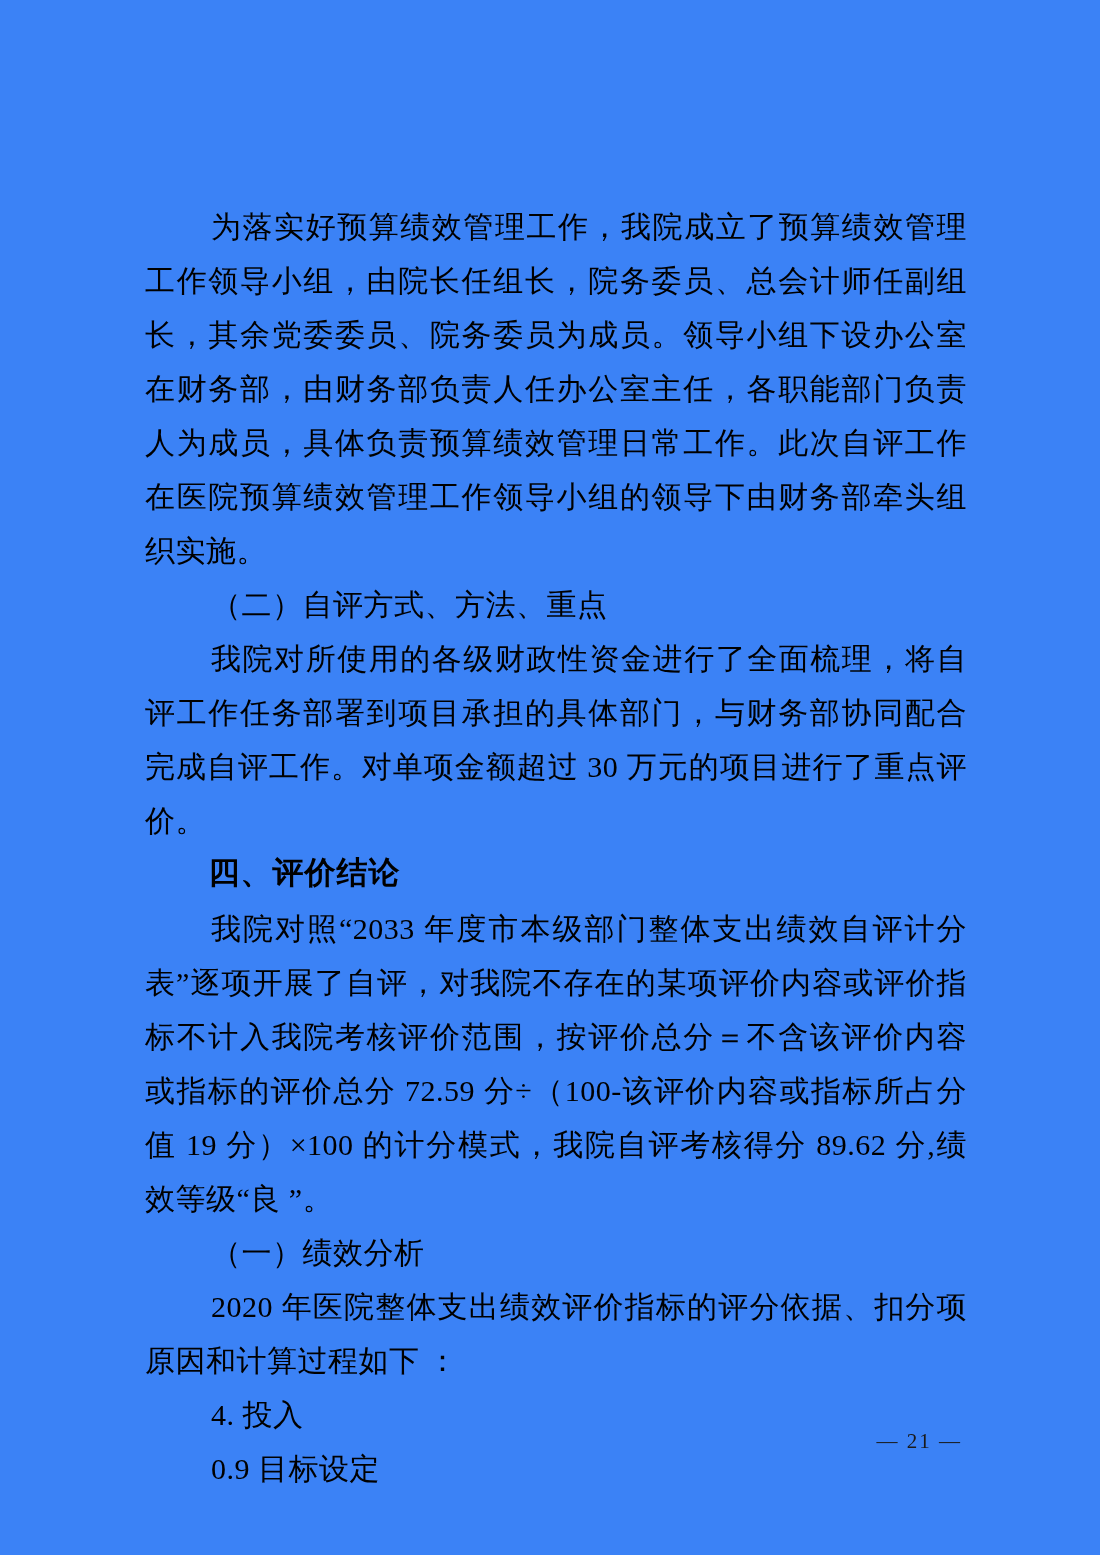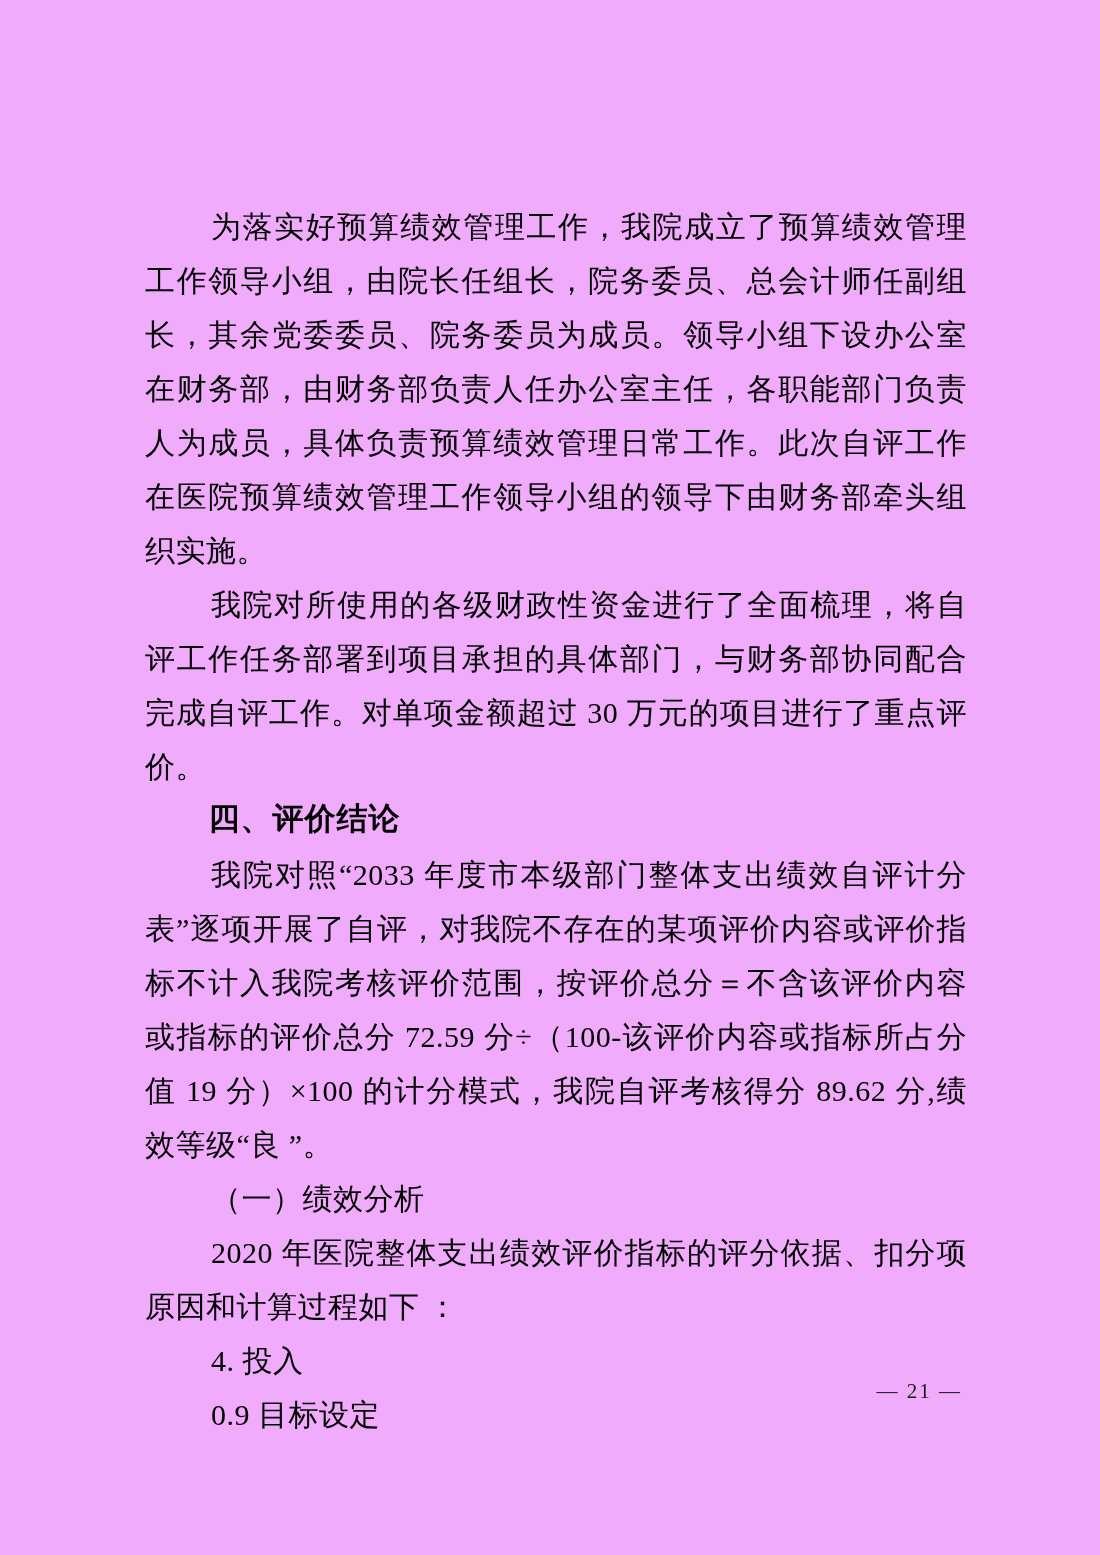--- a/index.html
+++ b/index.html
@@ -4,21 +4,21 @@
 <style>
   html, body {
     margin: 0;
     padding: 0;
     background: #ffffff;
   }
   .page {
     position: relative;
     width: 1100px;
     height: 1555px;
-    background: #f0abfc;
+    background: #3b82f6;
     color: #000000;
     overflow: hidden;
     font-family: "Liberation Serif", "DejaVu Serif", serif;
   }
   .content {
     position: absolute;
     left: 145px;
     top: 200px;
     width: 822px;
   }
@@ -36,36 +36,37 @@
     margin: 0;
     font-family: Liberation Mono, monospace;
     font-weight: 700;
     font-size: 31px;
     line-height: 54px;
     text-indent: 2.05em;
     letter-spacing: 1px;
   }
   .footer {
     position: absolute;
-    top: 1376px;
+    top: 1426px;
     right: 138px;
     font-size: 21px;
     line-height: 30px;
     font-family: "Liberation Serif", "DejaVu Serif", serif;
     color: #1a1a1a;
     letter-spacing: 2px;
     text-align: right;
   }
 </style>
 </head>
 <body>
 
 <div class="page">
   <div class="content">
     <p class="body">为落实好预算绩效管理工作，我院成立了预算绩效管理工作领导小组，由院长任组长，院务委员、总会计师任副组长，其余党委委员、院务委员为成员。领导小组下设办公室在财务部，由财务部负责人任办公室主任，各职能部门负责人为成员，具体负责预算绩效管理日常工作。此次自评工作在医院预算绩效管理工作领导小组的领导下由财务部牵头组织实施。</p>
+    <p class="body">（二）自评方式、方法、重点</p>
     <p class="body">我院对所使用的各级财政性资金进行了全面梳理，将自评工作任务部署到项目承担的具体部门，与财务部协同配合完成自评工作。对单项金额超过 30 万元的项目进行了重点评价。</p>
     <p class="heading">四、评价结论</p>
     <p class="body">我院对照“2033 年度市本级部门整体支出绩效自评计分表”逐项开展了自评，对我院不存在的某项评价内容或评价指标不计入我院考核评价范围，按评价总分＝不含该评价内容或指标的评价总分 72.59 分÷（100-该评价内容或指标所占分值 19 分）×100 的计分模式，我院自评考核得分 89.62 分,绩效等级“良 ”。</p>
     <p class="body">（一）绩效分析</p>
     <p class="body">2020 年医院整体支出绩效评价指标的评分依据、扣分项原因和计算过程如下 ：</p>
     <p class="body">4. 投入</p>
     <p class="body">0.9 目标设定</p>
   </div>
 
   <div class="footer">— 21 —</div>

